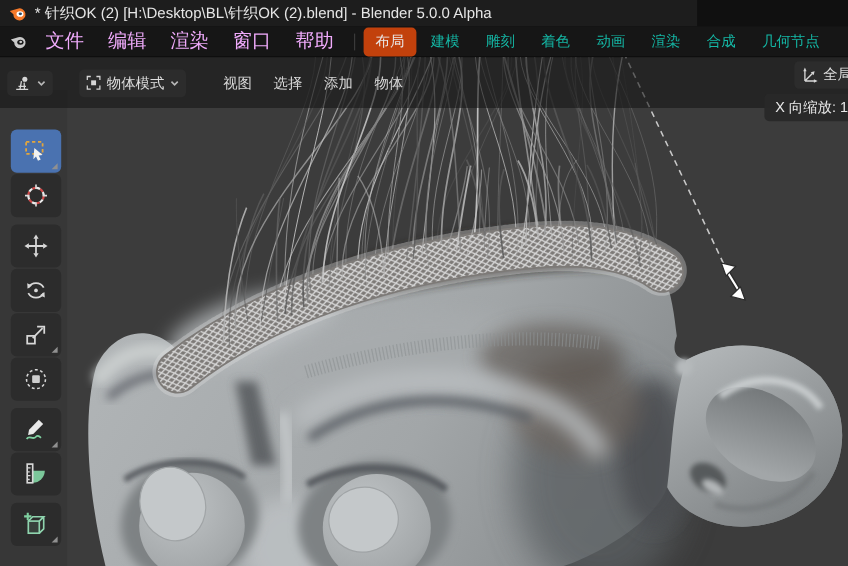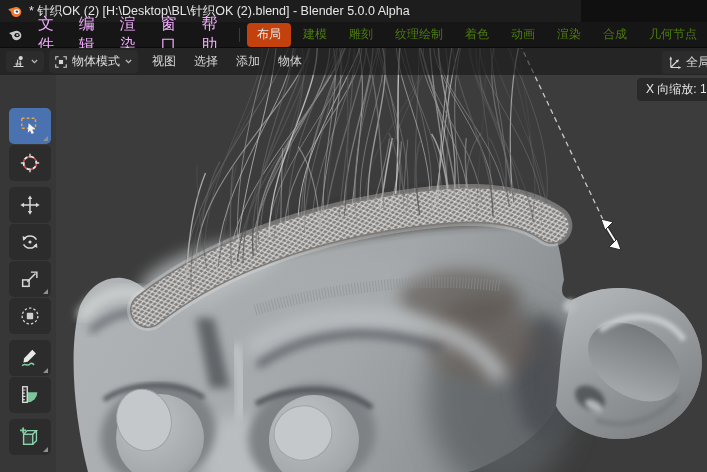--- a/index.html
+++ b/index.html
@@ -9,27 +9,27 @@
   .titlebar{position:absolute;top:0;left:0;width:581px;height:22px;background:#1d1d1d;
             display:flex;align-items:center;gap:7px;padding-left:7px;box-sizing:border-box;}
   .titlebar .title{color:#e6e6e6;font-size:12.5px;white-space:nowrap;}
   .menubar{position:absolute;top:22px;left:0;width:707px;height:26px;background:#161616;
            display:flex;align-items:center;padding-left:8px;box-sizing:border-box;
            border-bottom:1px solid #0b0b0b;}
   .menubar .logo-mini{margin-right:6px;display:flex;}
   .menu-item{color:#f0abfc;font-size:16px;padding:3px 10px;border-radius:4px;cursor:default;}
   .mb-sep{width:1px;height:14px;background:#3a3a3a;margin:0 7px;}
   .tabs{display:flex;align-items:center;gap:2px;}
-  .tab{color:#4d7c0f;font-size:12px;padding:3.5px 10px;border-radius:4px;white-space:nowrap;}
+  .tab{color:#14b8a6;font-size:12px;padding:3.5px 10px;border-radius:4px;white-space:nowrap;}
   .tab.active{background:#c2410c;color:#e9e9e9;}
   .viewport{position:absolute;top:48px;left:0;width:707px;height:424px;background:#3c3c3c;}
   .viewport svg.scene{position:absolute;top:0;left:0;}
-  .vheader{position:absolute;top:48px;left:0;width:707px;height:27px;
+  .vheader{position:absolute;top:48px;left:0;width:707px;height:42px;
            background:rgba(21,21,21,0.58);display:flex;align-items:center;
-           padding:0 6px;box-sizing:border-box;gap:5px;}
+           padding:0 6px;box-sizing:border-box;gap:22px;}
   .hbtn{background:rgba(44,44,44,0.95);border-radius:4px;display:flex;align-items:center;
         gap:4px;padding:3px 5px;color:#dedede;font-size:12px;white-space:nowrap;}
   .vmenu{color:#d8d8d8;font-size:12px;padding:3px 9px;border-radius:4px;}
   .orient-btn{position:absolute;left:662px;top:3px;}
   .op-status{position:absolute;top:78px;left:637px;background:rgba(40,40,40,0.92);
              color:#e8e8e8;font-size:12px;padding:3px 9px;border-radius:4px;white-space:nowrap;}
   .toolbar{position:absolute;left:9px;top:108px;display:flex;flex-direction:column;gap:6px;}
   .tool-group{display:flex;flex-direction:column;gap:1px;}
   .tool-btn{width:42px;height:36px;background:rgba(43,43,43,0.92);border-radius:5px;
             display:flex;align-items:center;justify-content:center;position:relative;}
@@ -65,21 +65,20 @@
       <span class="menu-item">编辑</span>
       <span class="menu-item">渲染</span>
       <span class="menu-item">窗口</span>
       <span class="menu-item">帮助</span>
     </div>
   <div class="mb-sep"></div>
   <div class="tabs" id="tab-items">
       <span class="tab active">布局</span>
       <span class="tab">建模</span>
       <span class="tab">雕刻</span>
-      <span class="tab">纹理绘制</span>
       <span class="tab">着色</span>
       <span class="tab">动画</span>
       <span class="tab">渲染</span>
       <span class="tab">合成</span>
       <span class="tab">几何节点</span>
     </div>
 </div>
 
 <div class="viewport">
   <svg class="scene" width="707" height="424" viewBox="0 0 707 424">

